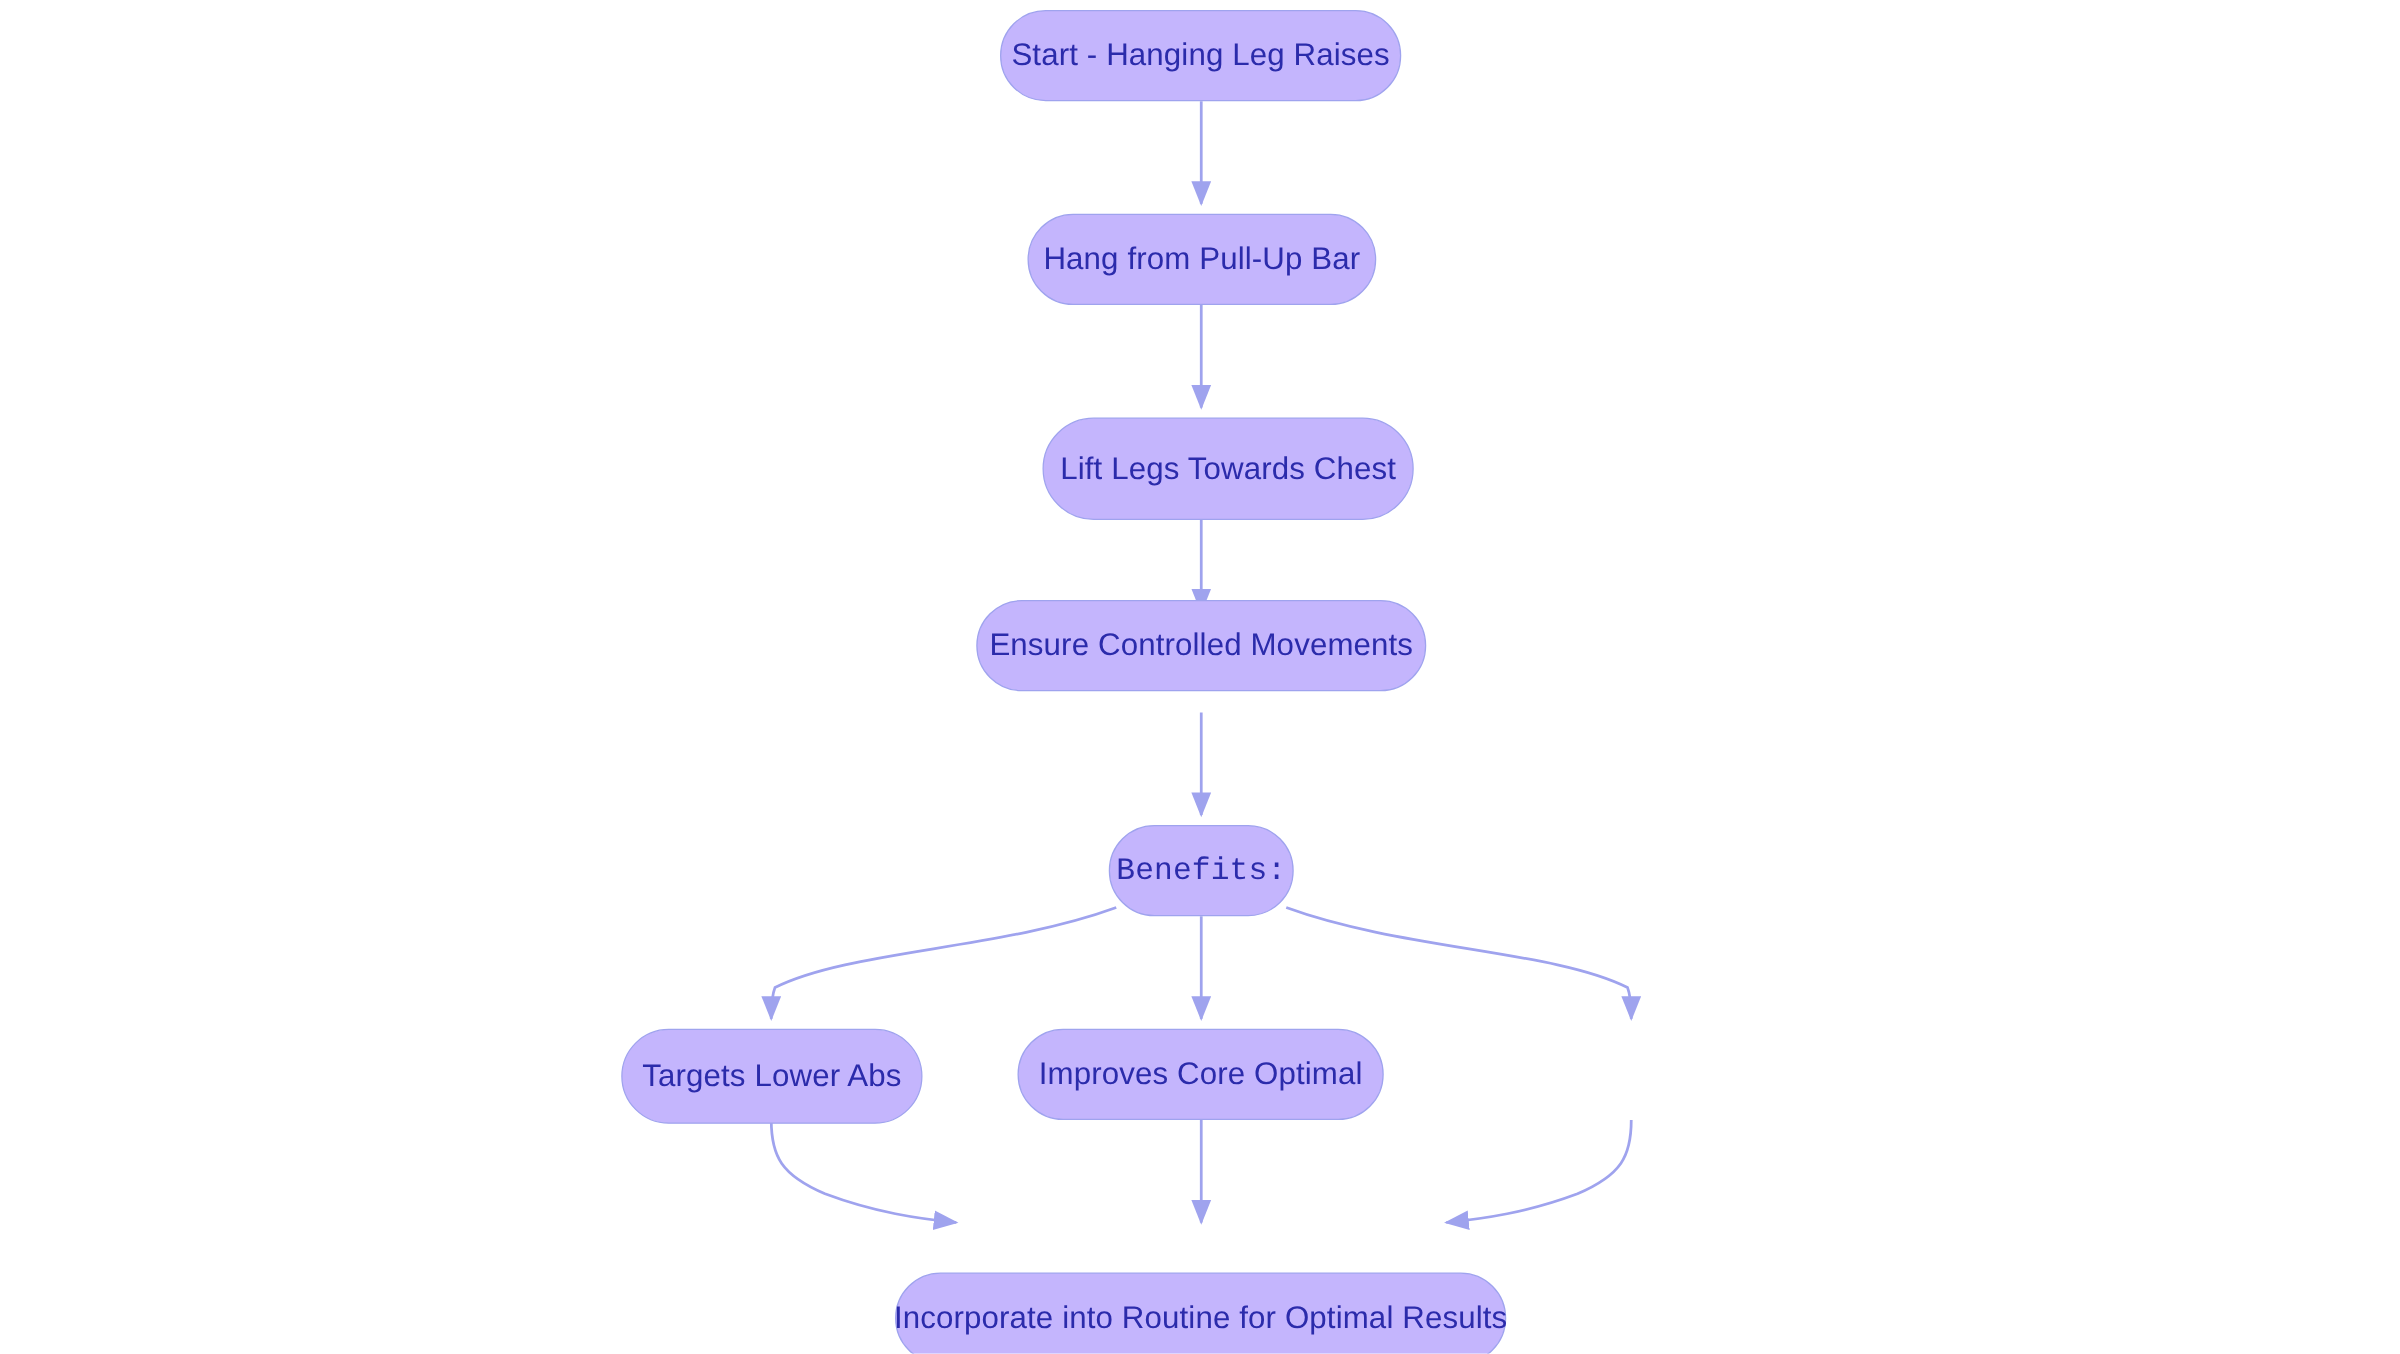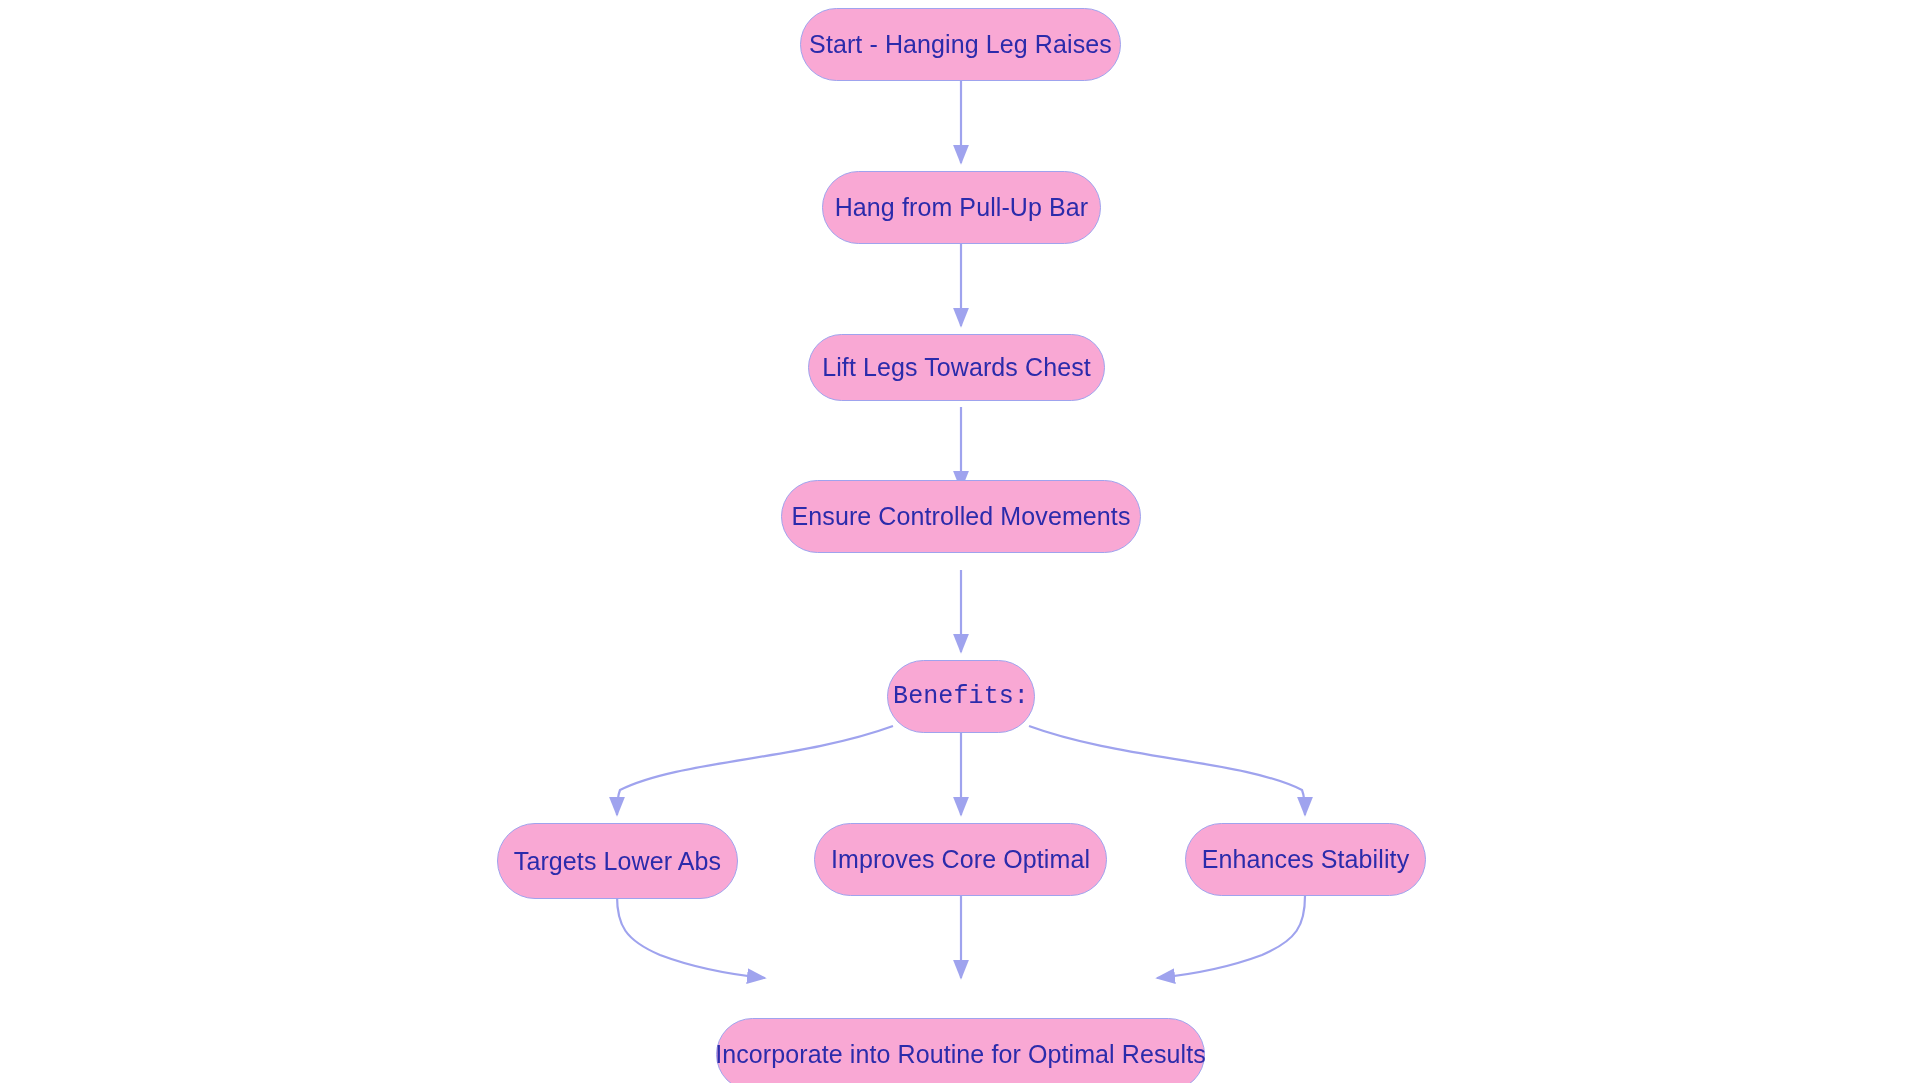--- a/index.html
+++ b/index.html
@@ -22,21 +22,21 @@
     position: absolute;
     left: 0;
     top: 0;
     width: 1920px;
     height: 1083px;
     pointer-events: none;
   }
   .node {
     position: absolute;
     box-sizing: border-box;
-    background: #f9a8d4;
+    background: #c4b5fd;
     border: 1px solid #9fa3ee;
     border-radius: 999px;
     display: flex;
     align-items: center;
     justify-content: center;
     color: #2b2bab;
     font-size: 25px;
     line-height: 1;
     letter-spacing: 0.1px;
     white-space: nowrap;
@@ -73,41 +73,38 @@
   </svg>
 
   <div class="node" style="left: 800px; top: 8px; width: 321px; height: 73px;">
     <span class="node-label">Start - Hanging Leg Raises</span>
   </div>
 
   <div class="node" style="left: 822px; top: 171px; width: 279px; height: 73px;">
     <span class="node-label">Hang from Pull-Up Bar</span>
   </div>
 
-  <div class="node" style="left: 808px; top: 334px; width: 297px; height: 67px;">
+  <div class="node" style="left: 834px; top: 334px; width: 297px; height: 82px;">
     <span class="node-label">Lift Legs Towards Chest</span>
   </div>
 
   <div class="node" style="left: 781px; top: 480px; width: 360px; height: 73px;">
     <span class="node-label">Ensure Controlled Movements</span>
   </div>
 
   <div class="node" style="left: 887px; top: 660px; width: 148px; height: 73px; font-family: Liberation Mono, monospace;">
     <span class="node-label">Benefits:</span>
   </div>
 
   <div class="node" style="left: 497px; top: 823px; width: 241px; height: 76px;">
     <span class="node-label">Targets Lower Abs</span>
   </div>
 
   <div class="node" style="left: 814px; top: 823px; width: 293px; height: 73px;">
     <span class="node-label">Improves Core Optimal</span>
   </div>
 
-  <div class="node" style="left: 1185px; top: 823px; width: 241px; height: 73px;">
-    <span class="node-label">Enhances Stability</span>
-  </div>
 
   <div class="node" style="left: 716px; top: 1018px; width: 489px; height: 73px;">
     <span class="node-label">Incorporate into Routine for Optimal Results</span>
   </div>
 
 </div>
 
 </body></html>

